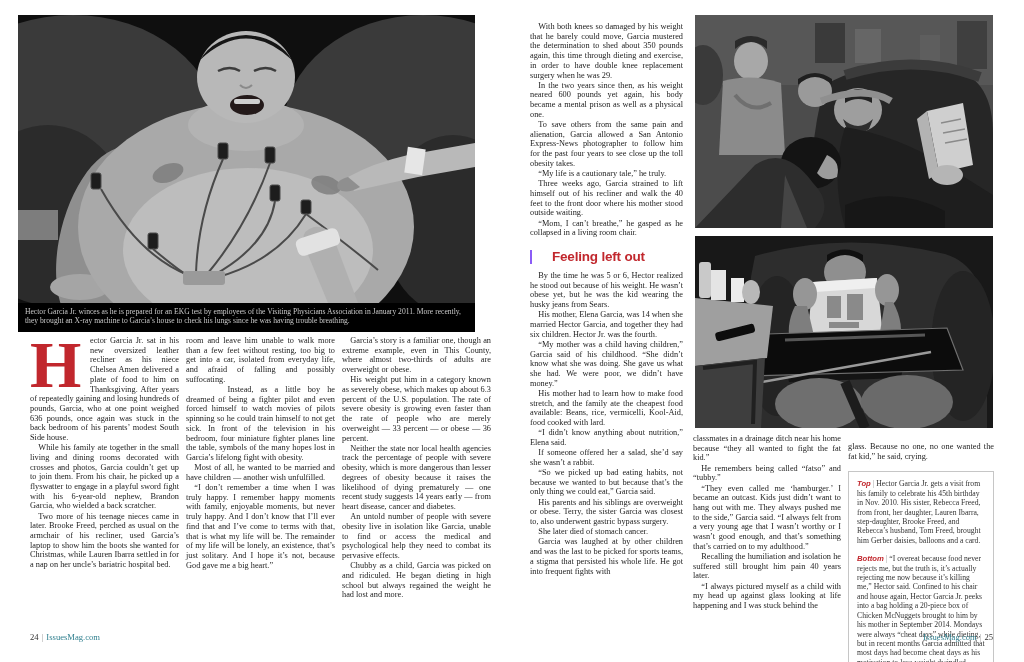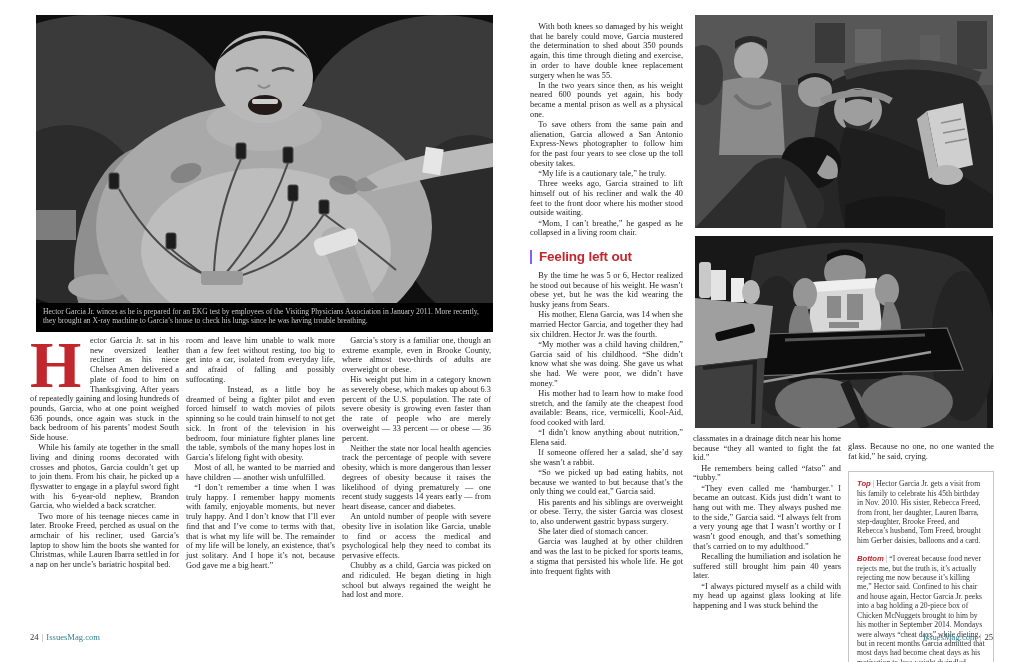--- a/index.html
+++ b/index.html
@@ -3,21 +3,21 @@
 <meta charset="utf-8">
 <style>
   html,body{margin:0;padding:0;}
   body{
     width:1024px;height:662px;position:relative;background:#ffffff;
     font-family:"Liberation Serif",serif;color:#1c1c1c;overflow:hidden;
   }
   
   .photo-block{position:absolute;}
   .photo-block svg{display:block;}
-  .main-photo{left:36px;top:15px;width:457px;}
+  .main-photo{left:18px;top:15px;width:457px;}
   .caption-bar{
     background:#000;color:#c9c9c9;font-size:7.6px;line-height:9.4px;
     padding:4px 7px 6px 7px;text-align:left;
   }
   .photo-top-right{left:695px;top:15px;width:298px;height:213px;}
   .photo-bottom-right{left:695px;top:236px;width:298px;height:192px;}
 
   
   .cols{position:absolute;display:flex;}
   .col{font-size:8.3px;line-height:9.7px;text-align:justify;}
@@ -36,21 +36,21 @@
 
   
   .dropcap{
     float:left;width:54px;height:57px;margin:1px 6px 0 0;
     font-family:"Liberation Serif",serif;font-weight:bold;
     font-size:66px;line-height:55px;color:#c1272d;text-indent:0;
   }
 
   
   .section-heading{
-    margin:12px 0 7px 0;padding-left:7px;border-left:2px solid #8b5cf6;
+    margin:12px 0 7px 0;padding-left:20px;border-left:2px solid #8b5cf6;
     font-family:"Liberation Sans",sans-serif;font-weight:bold;
     font-size:13.5px;line-height:14px;color:#c1272d;letter-spacing:-0.2px;
     text-indent:0;text-align:left;
   }
 
   
   .caption-box{
     margin-top:10px;border:1px solid #c6c6c6;padding:7px 8px;
     font-size:7.7px;line-height:9.4px;color:#333;text-align:left;
   }
@@ -136,37 +136,37 @@
       <p>While his family ate together in the small living and dining rooms decorated with crosses and photos, Garcia couldn’t get up to join them. From his chair, he picked up a flyswatter to engage in a playful sword fight with his 6-year-old nephew, Brandon Garcia, who wielded a back scratcher.</p>
       <p>Two more of his teenage nieces came in later. Brooke Freed, perched as usual on the armchair of his recliner, used Garcia’s laptop to show him the boots she wanted for Christmas, while Lauren Ibarra settled in for a nap on her uncle’s bariatric hospital bed.</p>
     </div>
     <div class="col">
       <p class="noindent">room and leave him unable to walk more than a few feet without resting, too big to get into a car, isolated from everyday life, and afraid of falling and possibly suffocating.</p>
       <p class="bigindent">Instead, as a little boy he dreamed of being a fighter pilot and even forced himself to watch movies of pilots spinning so he could train himself to not get sick. In front of the television in his bedroom, four miniature fighter planes line the table, symbols of the many hopes lost in Garcia’s lifelong fight with obesity.</p>
       <p>Most of all, he wanted to be married and have children — another wish unfulfilled.</p>
       <p>“I don’t remember a time when I was truly happy. I remember happy moments with family, enjoyable moments, but never truly happy. And I don’t know that I’ll ever find that and I’ve come to terms with that, that is what my life will be. The remainder of my life will be lonely, an existence, that’s just solitary. And I hope it’s not, because God gave me a big heart.”</p>
     </div>
     <div class="col">
-      <p>Garcia’s story is a familiar one, though an extreme example, even in Brooke County, where almost two-thirds of adults are overweight or obese.</p>
+      <p>Garcia’s story is a familiar one, though an extreme example, even in This County, where almost two-thirds of adults are overweight or obese.</p>
       <p>His weight put him in a category known as severely obese, which makes up about 6.3 percent of the U.S. population. The rate of severe obesity is growing even faster than the rate of people who are merely overweight — 33 percent — or obese — 36 percent.</p>
       <p>Neither the state nor local health agencies track the percentage of people with severe obesity, which is more dangerous than lesser degrees of obesity because it raises the likelihood of dying prematurely — one recent study suggests 14 years early — from heart disease, cancer and diabetes.</p>
       <p>An untold number of people with severe obesity live in isolation like Garcia, unable to find or access the medical and psychological help they need to combat its pervasive effects.</p>
       <p>Chubby as a child, Garcia was picked on and ridiculed. He began dieting in high school but always regained the weight he had lost and more.</p>
     </div>
   </div>
 
   <div class="footer footer-left">
     <span class="pgnum">24</span><span class="divider">|</span><span class="site">IssuesMag.com</span>
   </div>
 </div>
 
 <div>
 
   <div class="rp-col1">
-    <p>With both knees so damaged by his weight that he barely could move, Garcia mustered the determination to shed about 350 pounds again, this time through dieting and exercise, in order to have double knee replacement surgery when he was 55.</p>
+    <p>With both knees so damaged by his weight that he barely could move, Garcia mustered the determination to shed about 350 pounds again, this time through dieting and exercise, in order to have double knee replacement surgery when he was 29.</p>
     <p>In the two years since then, as his weight neared 600 pounds yet again, his body became a mental prison as well as a physical one.</p>
     <p>To save others from the same pain and alienation, Garcia allowed a San Antonio Express-News photographer to follow him for the past four years to see close up the toll obesity takes.</p>
     <p>“My life is a cautionary tale,” he truly.</p>
     <p>Three weeks ago, Garcia strained to lift himself out of his recliner and walk the 40 feet to the front door where his mother stood outside waiting.</p>
     <p>“Mom, I can’t breathe,” he gasped as he collapsed in a living room chair.</p>
     <h2 class="section-heading">Feeling left out</h2>
     <p>By the time he was 5 or 6, Hector realized he stood out because of his weight. He wasn’t obese yet, but he was the kid wearing the husky jeans from Sears.</p>
     <p>His mother, Elena Garcia, was 14 when she married Hector Garcia, and together they had six children. Hector Jr. was the fourth.</p>
     <p>“My mother was a child having children,” Garcia said of his childhood. “She didn’t know what she was doing. She gave us what she had. We were poor, we didn’t have money.”</p>
     <p>His mother had to learn how to make food stretch, and the family ate the cheapest food available: Beans, rice, vermicelli, Kool-Aid, food cooked with lard.</p>

